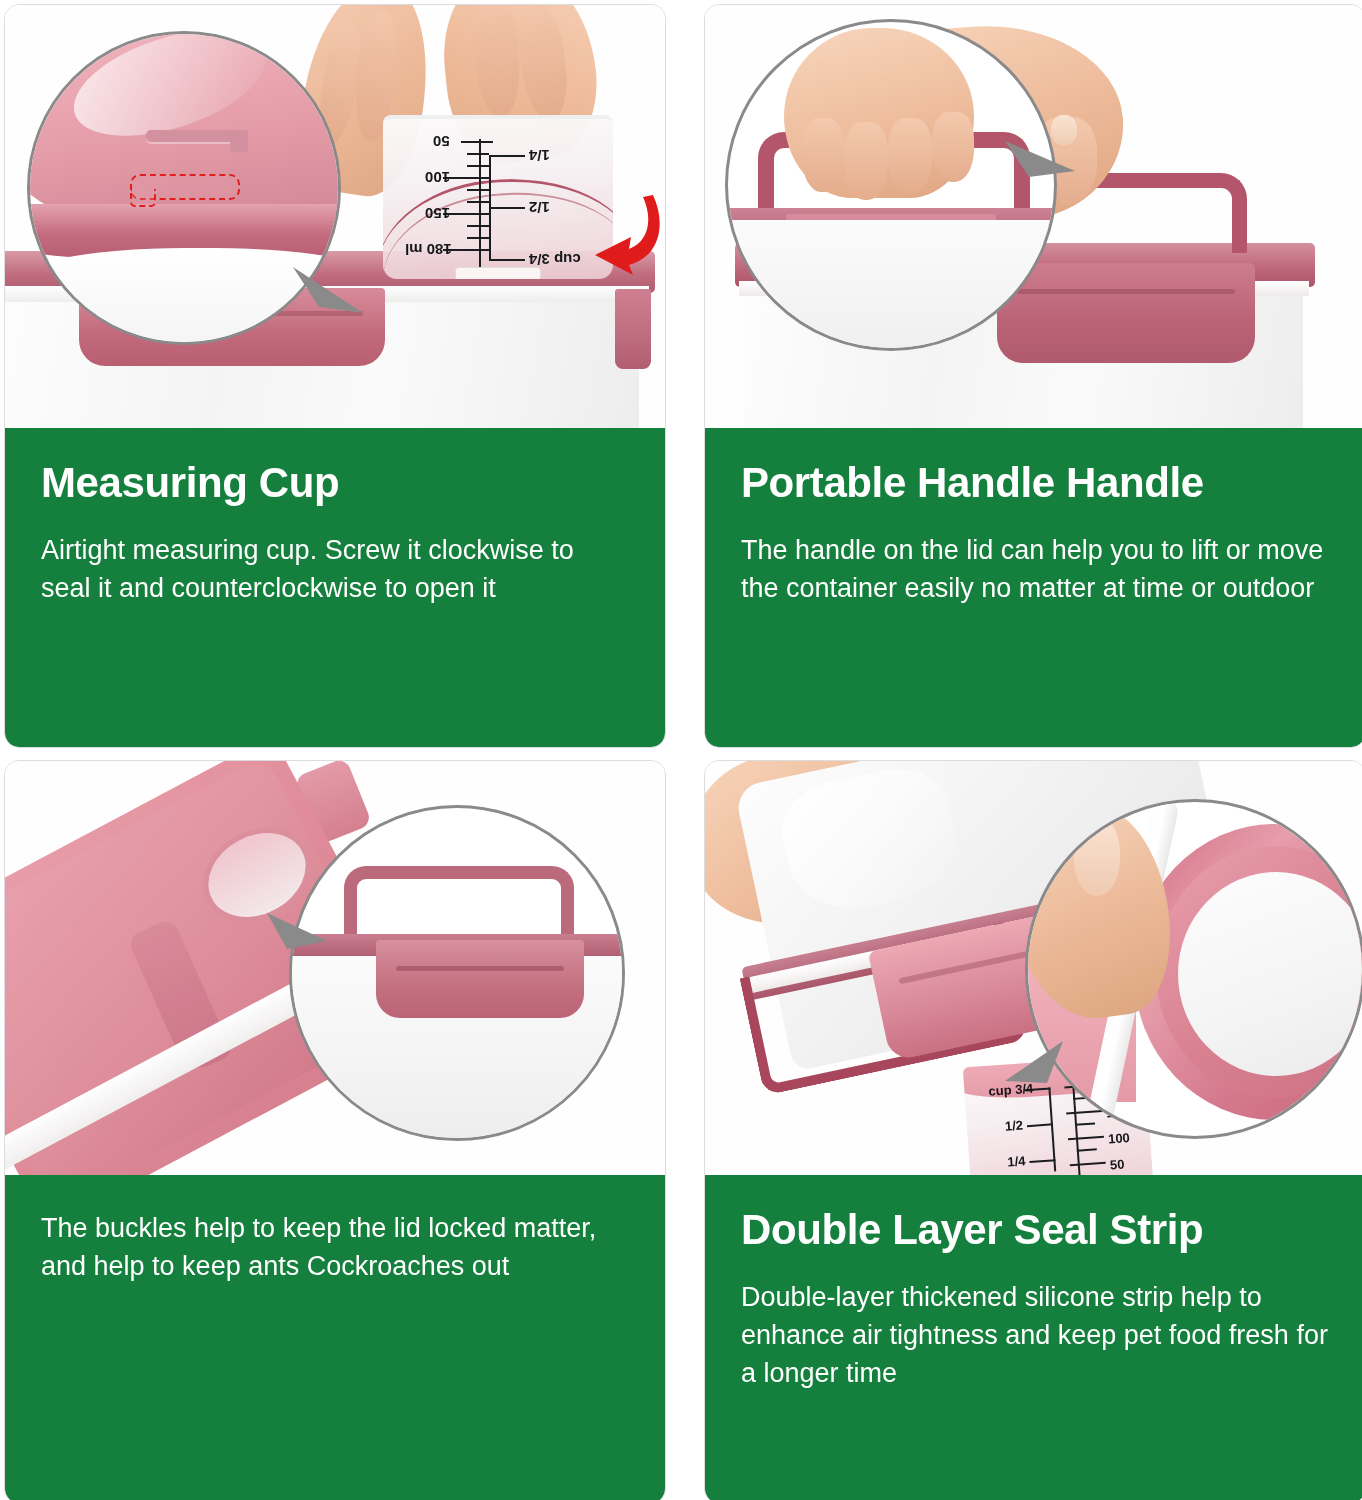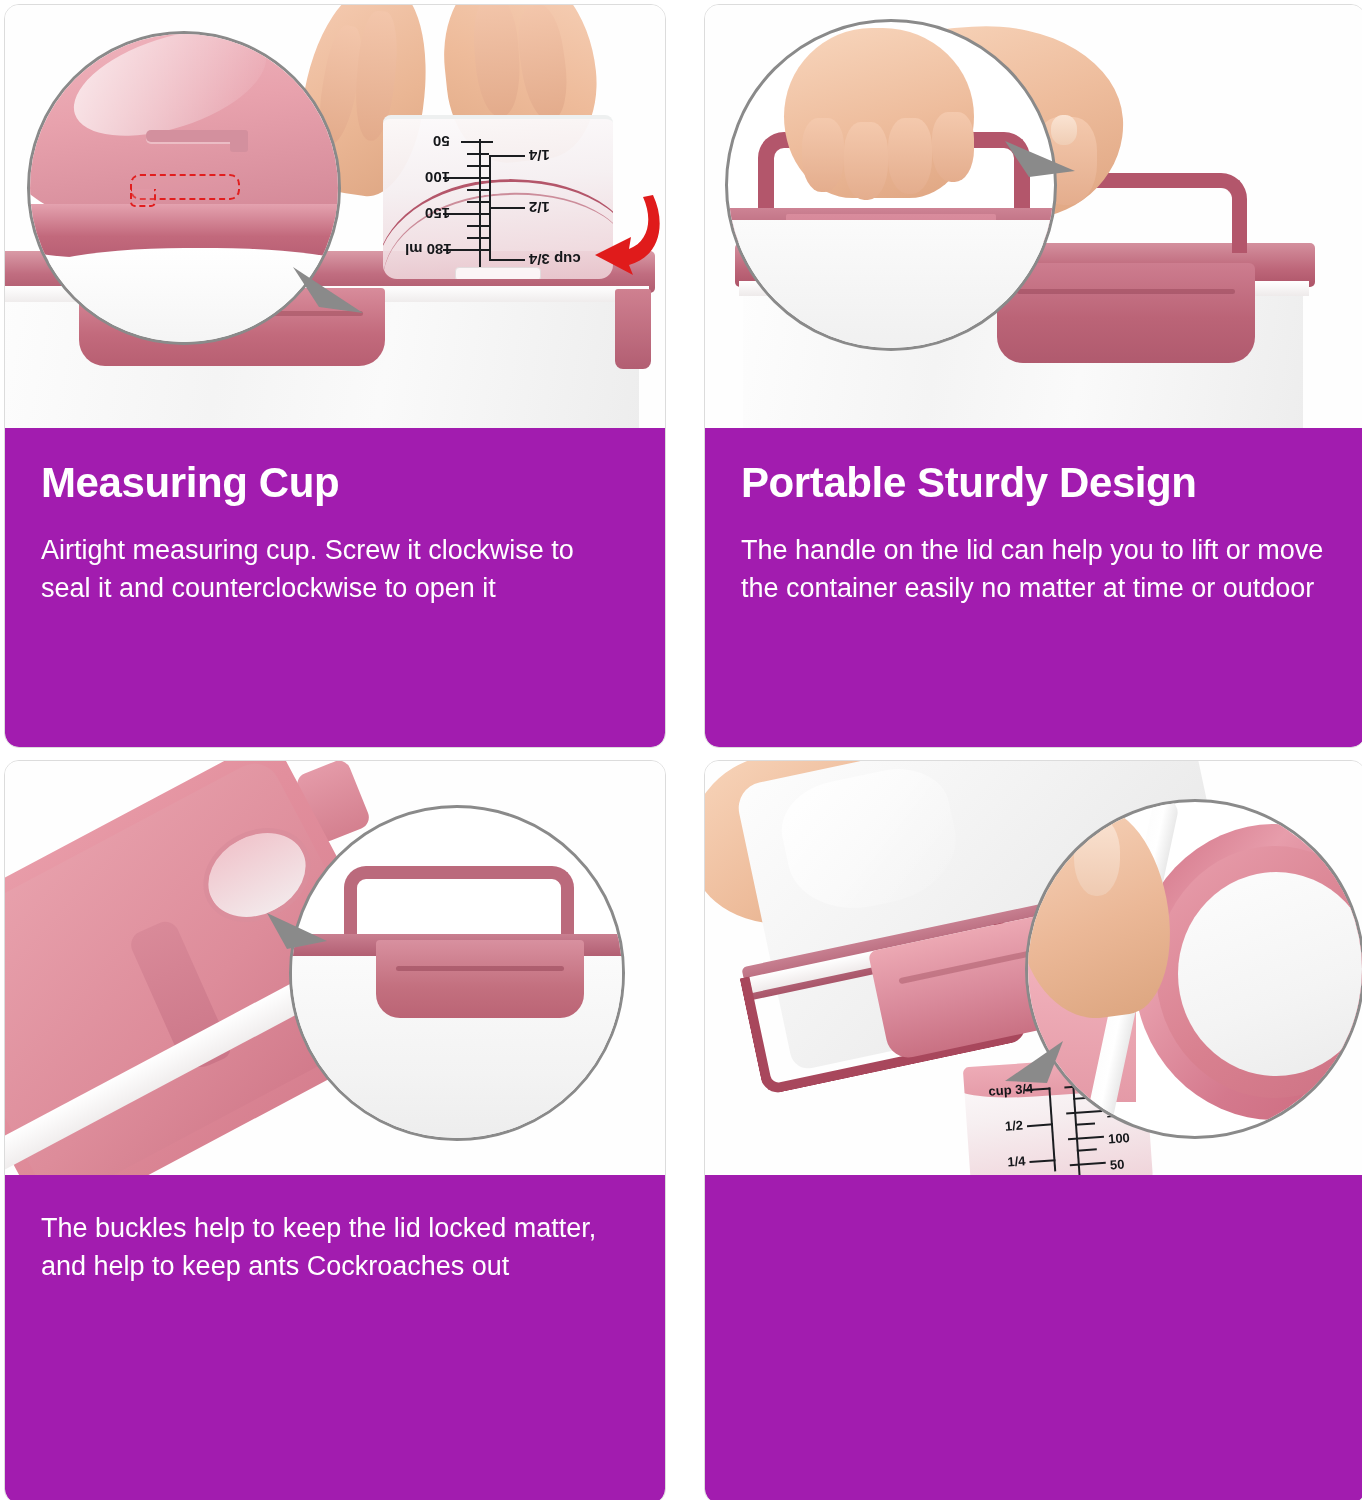--- a/index.html
+++ b/index.html
@@ -33,21 +33,21 @@
     position:absolute;
     left:0;top:0;right:0;
     height:423px;
     overflow:hidden;
     background:#fefefe;
   }
   .caption{
     position:absolute;
     left:0;right:0;bottom:0;
     top:423px;
-    background:#a21caf;
+    background:#15803d;
     border-radius:0 0 14px 14px;
     padding:34px 36px 0 36px;
     box-sizing:border-box;
     color:#ffffff;
   }
   .p3 .photo,.p4 .photo{height:414px;}
   .p3 .caption,.p4 .caption{top:414px;}
   .cap-title{
     font-size:42px;
     font-weight:bold;
@@ -525,21 +525,21 @@
         <div class="knuckle" style="left:116px;top:100px;width:44px;height:78px;"></div>
         <div class="knuckle" style="left:160px;top:96px;width:44px;height:76px;"></div>
         <div class="knuckle" style="left:204px;top:90px;width:42px;height:70px;"></div>
       </div>
       <svg class="mag-stem" style="left:300px;top:126px;width:70px;height:54px;border:none;" viewBox="0 0 70 54">
         <path d="M0 10 L70 40 L24 46 Z" fill="#8a8a8a"></path>
       </svg>
     </div>
 
     <div class="caption">
-      <h2 class="cap-title">Portable Sturdy Design</h2>
+      <h2 class="cap-title">Portable Handle Handle</h2>
       <p class="cap-body">The handle on the lid can help you to lift or move the container easily no matter at time or outdoor</p>
     </div>
   </div>
 
   <div class="panel p3">
     <div class="photo">
       <div class="buckle-a"></div>
       <div class="buckle-b"></div>
       <div class="buckle-c"></div>
       <div class="handle-tab"></div>
@@ -608,16 +608,18 @@
         <div class="mag4-strip"></div>
         <div class="mag4-hand"></div>
         <div style="position:absolute;left:46px;top:16px;width:46px;height:78px;background:linear-gradient(180deg,#fae2d1 0%,#efcab1 100%);border-radius:44% 44% 48% 48%;"></div>
       </div>
       <svg class="mag-stem" style="left:300px;top:276px;width:60px;height:54px;border:none;" viewBox="0 0 60 54">
         <path d="M0 44 L58 4 L42 46 Z" fill="#8a8a8a"></path>
       </svg>
     </div>
 
     <div class="caption">
+      <h2 class="cap-title">Double Layer Seal Strip</h2>
+      <p class="cap-body">Double-layer thickened silicone strip help to enhance air tightness and keep pet food fresh for a longer time</p>
     </div>
   </div>
 
 </div>
 
 </body></html>

